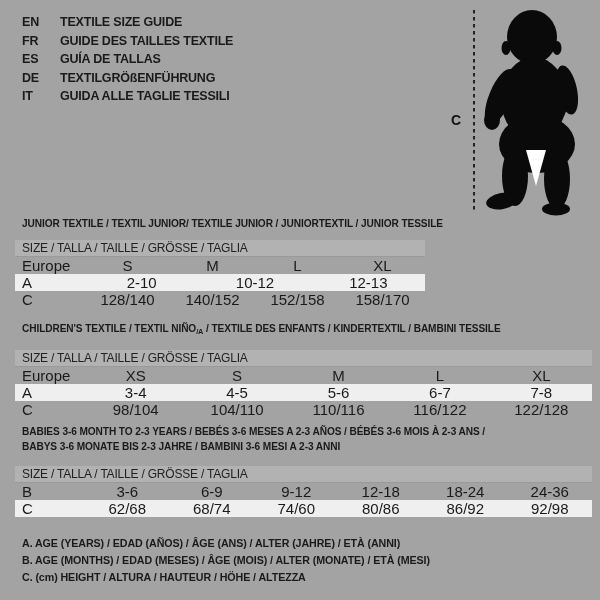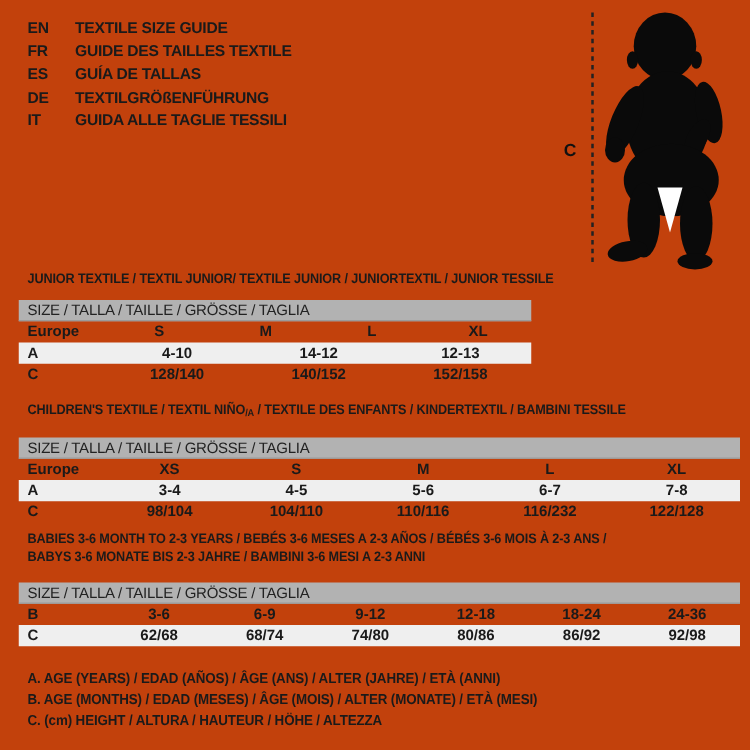--- a/index.html
+++ b/index.html
@@ -1,16 +1,16 @@
 <!DOCTYPE html>
 <html><head>
 <meta charset="utf-8">
 <style>
   html,body{margin:0;padding:0;background:#fff;}
-  .canvas{position:relative;width:600px;height:600px;background:#c2410c;overflow:hidden;
+  .canvas{position:relative;width:600px;height:600px;background:#a3a3a3;overflow:hidden;
           font-family:"Liberation Sans",sans-serif;color:#1a1a1a;}
 
   
   .langs{position:absolute;left:22px;top:13px;}
   .lang-line{display:flex;height:18.5px;line-height:18.5px;font-size:12.5px;font-weight:700;letter-spacing:-0.2px;}
   .lang-code{width:38px;}
   .lang-text{white-space:nowrap;}
 
   
   .figure{position:absolute;left:445px;top:4px;width:150px;height:212px;}
@@ -23,21 +23,21 @@
   .t3-title{top:424px;}
   .sub{font-size:8px;vertical-align:-2px;}
 
   
   .size-table{position:absolute;left:15px;}
   .tbl1{top:240px;width:410px;}
   .tbl2{top:350px;width:577px;}
   .tbl3{top:466px;width:577px;}
   .size-bar{height:16px;line-height:16px;background:#b2b2b2;border-bottom:1px solid #9a9a9a;
             padding-left:7px;font-size:12px;color:#222;letter-spacing:-0.2px;white-space:nowrap;}
-  .trow{display:flex;height:17px;line-height:17px;font-size:12px;font-weight:bold;}
+  .trow{display:flex;height:17px;line-height:17px;font-size:15px;}
   .trow.alt{background:#efefef;}
   .trow .lbl{width:70px;padding-left:7px;box-sizing:border-box;text-align:left;}
   .trow .cell{flex:1;text-align:center;}
 
   
   .footnotes{position:absolute;left:22px;top:535px;}
   .fn-line{height:17px;line-height:17px;font-size:11.5px;font-weight:700;letter-spacing:-0.1px;
            white-space:nowrap;transform:scaleX(0.93);transform-origin:0 50%;}
 </style>
 </head>
@@ -96,29 +96,30 @@
     <div class="size-bar">SIZE / TALLA / TAILLE / GRÖSSE / TAGLIA</div>
     <div class="trow">
       <span class="lbl">Europe</span>
       <span class="cell">S</span>
       <span class="cell">M</span>
       <span class="cell">L</span>
       <span class="cell">XL</span>
     </div>
     <div class="trow alt">
       <span class="lbl">A</span>
-      <span class="cell">4-10</span>
-      <span class="cell">14-12</span>
+      <span class="cell">2-10</span>
+      <span class="cell">10-12</span>
       <span class="cell">12-13</span>
     </div>
     <div class="trow">
       <span class="lbl">C</span>
       <span class="cell">128/140</span>
       <span class="cell">140/152</span>
       <span class="cell">152/158</span>
+      <span class="cell">158/170</span>
     </div>
   </div>
 
   <div class="sec-title t2-title"><span>CHILDREN'S TEXTILE / TEXTIL NIÑO</span><span class="sub">/A</span><span> / TEXTILE DES ENFANTS / KINDERTEXTIL / BAMBINI TESSILE</span></div>
   <div class="size-table tbl2">
     <div class="size-bar">SIZE / TALLA / TAILLE / GRÖSSE / TAGLIA</div>
     <div class="trow">
       <span class="lbl">Europe</span>
       <span class="cell">XS</span>
       <span class="cell">S</span>
@@ -132,21 +133,21 @@
       <span class="cell">4-5</span>
       <span class="cell">5-6</span>
       <span class="cell">6-7</span>
       <span class="cell">7-8</span>
     </div>
     <div class="trow">
       <span class="lbl">C</span>
       <span class="cell">98/104</span>
       <span class="cell">104/110</span>
       <span class="cell">110/116</span>
-      <span class="cell">116/232</span>
+      <span class="cell">116/122</span>
       <span class="cell">122/128</span>
     </div>
   </div>
 
   <div class="sec-title t3-title">
     <div>BABIES 3-6 MONTH TO 2-3 YEARS / BEBÉS 3-6 MESES A 2-3 AÑOS / BÉBÉS 3-6 MOIS À 2-3 ANS /</div>
     <div>BABYS 3-6 MONATE BIS 2-3 JAHRE / BAMBINI 3-6 MESI A 2-3 ANNI</div>
   </div>
   <div class="size-table tbl3">
     <div class="size-bar">SIZE / TALLA / TAILLE / GRÖSSE / TAGLIA</div>
@@ -156,21 +157,21 @@
       <span class="cell">6-9</span>
       <span class="cell">9-12</span>
       <span class="cell">12-18</span>
       <span class="cell">18-24</span>
       <span class="cell">24-36</span>
     </div>
     <div class="trow alt">
       <span class="lbl">C</span>
       <span class="cell">62/68</span>
       <span class="cell">68/74</span>
-      <span class="cell">74/80</span>
+      <span class="cell">74/60</span>
       <span class="cell">80/86</span>
       <span class="cell">86/92</span>
       <span class="cell">92/98</span>
     </div>
   </div>
 
   <div class="footnotes">
     <div class="fn-line">A. AGE (YEARS) / EDAD (AÑOS) / ÂGE (ANS) / ALTER (JAHRE) / ETÀ (ANNI)</div>
     <div class="fn-line">B. AGE (MONTHS) / EDAD (MESES) / ÂGE (MOIS) / ALTER (MONATE) / ETÀ (MESI)</div>
     <div class="fn-line">C. (cm) HEIGHT / ALTURA / HAUTEUR / HÖHE / ALTEZZA</div>

